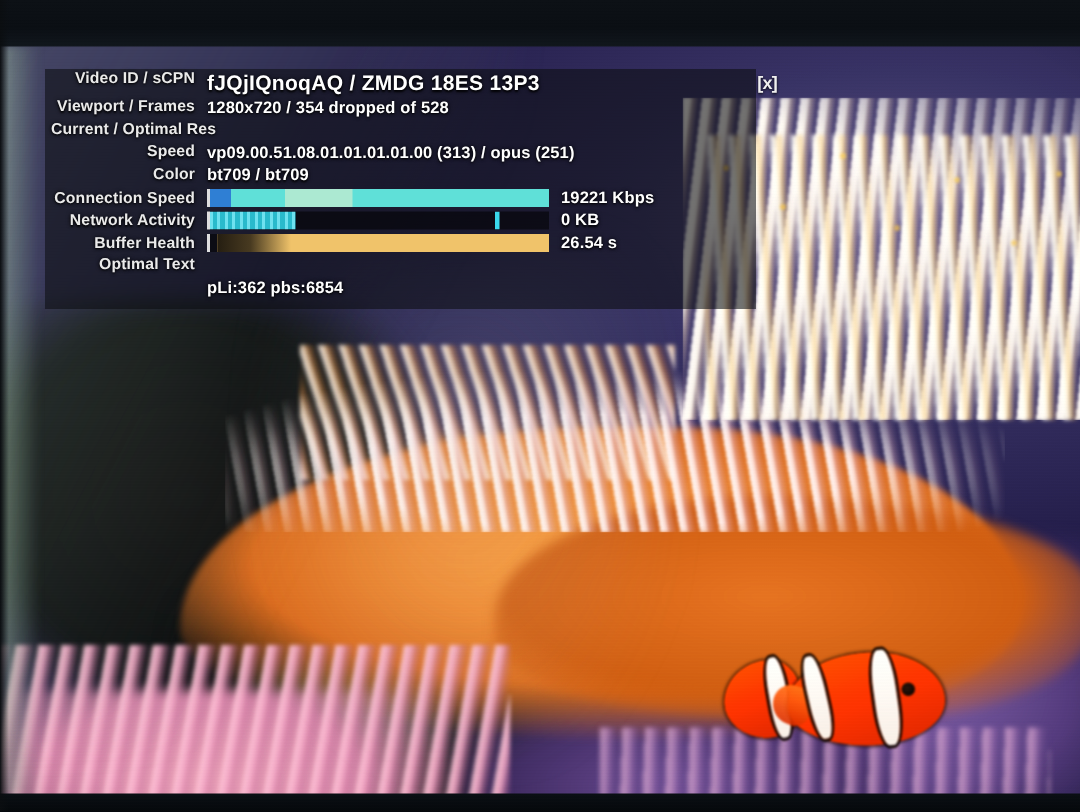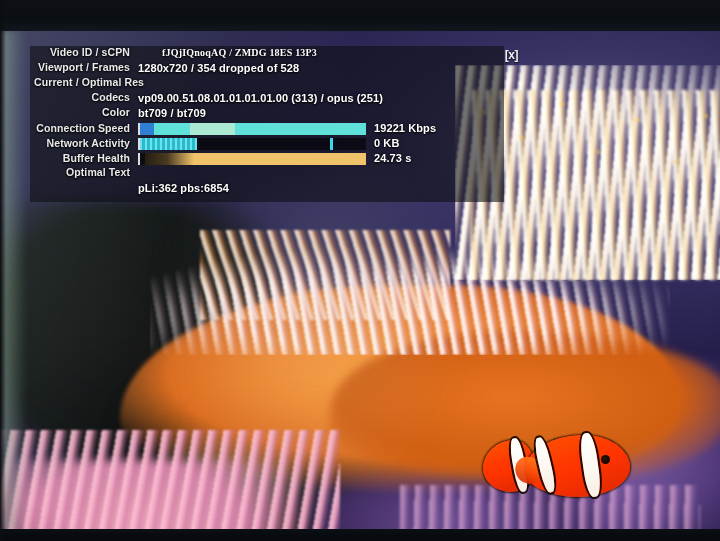--- a/index.html
+++ b/index.html
@@ -291,25 +291,24 @@
     font-size:10.5px;
   }
   .stat-value {
     flex:1 1 auto;
     white-space:nowrap;
     font-weight:bold;
     color:#ffffff;
     font-size:11px;
   }
   #video-id-value {
-    font-family:Liberation Serif, serif;
-    font-size:10px;
+    font-family:Liberation Sans, sans-serif;
+    font-size:14px;
     letter-spacing:.2px;
     padding-top:1px;
-    margin-left:24px;
   }
 
   
   .graph-row { display:flex; align-items:center; min-height:15px; }
   .graph-wrap {
     position:relative;
     width:228px;
     height:12px;
     flex:0 0 228px;
     overflow:hidden;
@@ -418,21 +417,21 @@
       <div class="stat-label">Viewport / Frames</div>
       <div class="stat-value">1280x720 / 354 dropped of 528</div>
     </div>
 
     <div class="stats-row">
       <div class="stat-label">Current / Optimal Res</div>
     </div>
 
 
     <div class="stats-row">
-      <div class="stat-label">Codecs</div>
+      <div class="stat-label">Speed</div>
       <div class="stat-value">vp09.00.51.08.01.01.01.01.00 (313) / opus (251)</div>
     </div>
 
     <div class="stats-row">
       <div class="stat-label">Color</div>
       <div class="stat-value">bt709 / bt709</div>
     </div>
 
     <div class="graph-row">
       <div class="stat-label">Connection Speed</div>
@@ -451,21 +450,21 @@
       </div>
       <div class="graph-readout">0 KB</div>
     </div>
 
     <div class="graph-row">
       <div class="stat-label">Buffer Health</div>
       <div class="graph-wrap">
         <div class="bar-fill" id="bh-fill"></div>
         <div class="bar-fill" id="bh-dark"></div>
       </div>
-      <div class="graph-readout">24.73 s</div>
+      <div class="graph-readout">26.54 s</div>
     </div>
 
     <div class="stats-row">
       <div class="stat-label">Optimal Text</div>
     </div>
 
     <div class="stats-row">
       <div class="stat-label"></div>
       <div class="stat-value mystery-cont">pLi:362 pbs:6854</div>
     </div>

